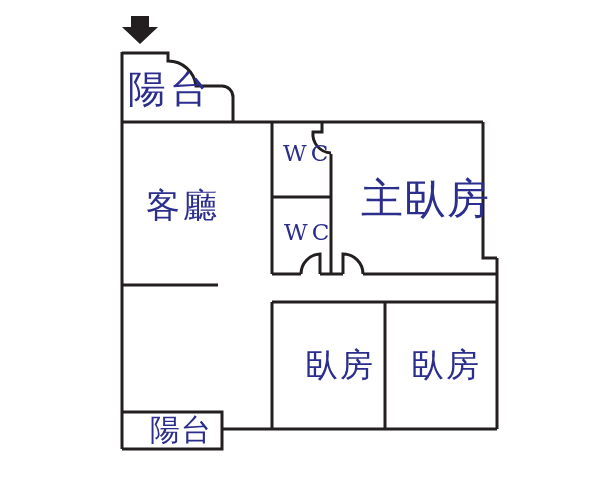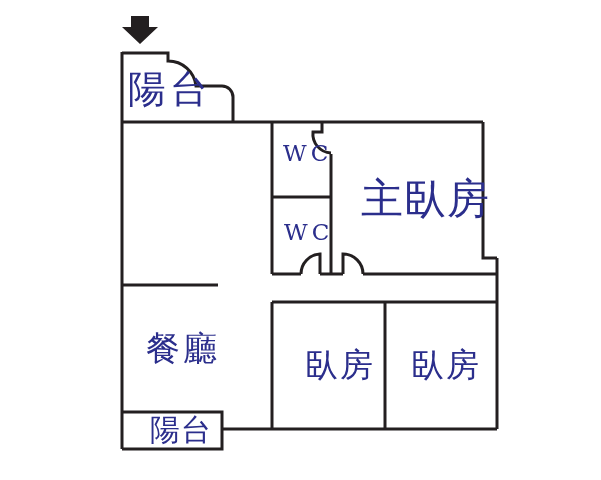--- a/index.html
+++ b/index.html
@@ -58,28 +58,28 @@
 
     <path class="wall" d="M322,114 V124 H313 A19,19 0 0 0 331,145" stroke="#231f20"></path>
 
     <path class="wall" d="M320,266 V246 A20,20 0 0 0 301,266" stroke="#231f20"></path>
 
     <path class="wall" d="M343,266 V246 A20,20 0 0 1 363,266" stroke="#231f20"></path>
   </svg>
 
   <div class="room-label" style="left:128px;top:62px;font-size:38px;letter-spacing:4px;">陽台</div>
 
+  <div class="room-label" style="left:146px;top:180px;font-size:34px;letter-spacing:3px;">客廳</div>
 
   <div class="room-label" style="left:283px;top:134px;font-size:23px;letter-spacing:4px;">WC</div>
 
   <div class="room-label" style="left:284px;top:213px;font-size:23px;letter-spacing:4px;">WC</div>
 
   <div class="room-label" style="left:361px;top:170px;font-size:42px;letter-spacing:1px;">主臥房</div>
 
-  <div class="room-label" style="left:146px;top:323px;font-size:34px;letter-spacing:3px;">餐廳</div>
 
   <div class="room-label" style="left:305px;top:340px;font-size:33px;letter-spacing:2px;">臥房</div>
 
   <div class="room-label" style="left:411px;top:340px;font-size:33px;letter-spacing:2px;">臥房</div>
 
   <div class="room-label" style="left:150px;top:407px;font-size:30px;letter-spacing:1px;">陽台</div>
 
 
 </div>
 

